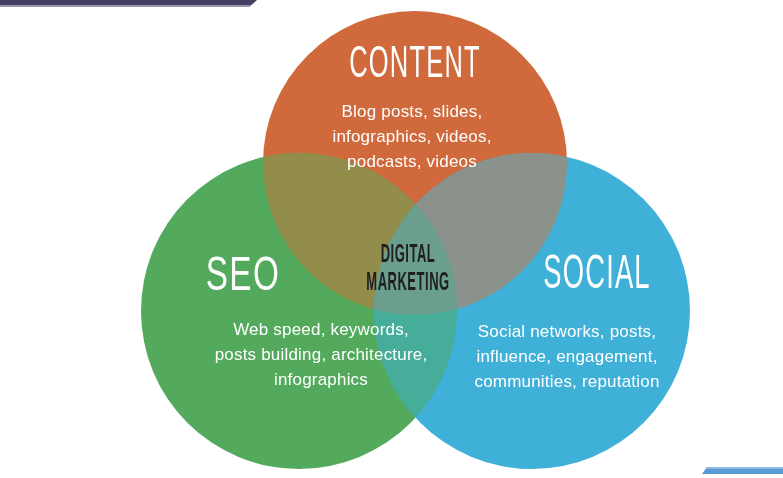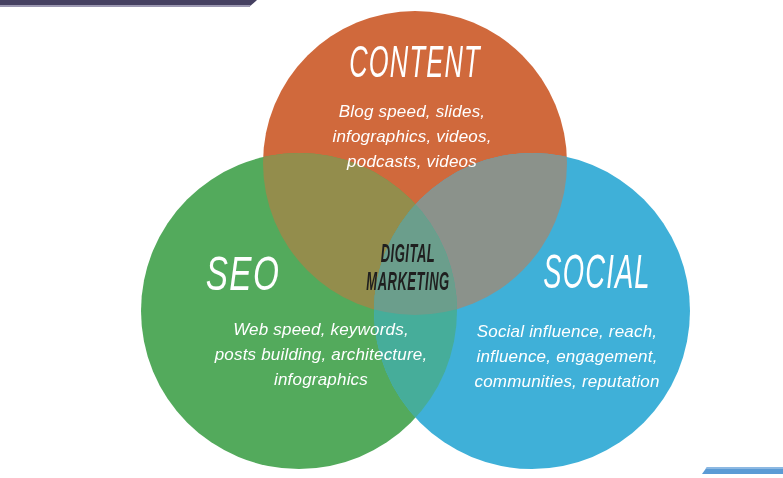--- a/index.html
+++ b/index.html
@@ -1,17 +1,17 @@
 <!DOCTYPE html>
 <html><head>
 <meta charset="utf-8">
 <style>
   html,body{margin:0;padding:0;background:#ffffff;}
   #stage{position:relative;width:783px;height:478px;background:#ffffff;overflow:hidden;
-         font-family:"Liberation Sans",sans-serif;font-style:italic;}
+         font-family:"Liberation Sans",sans-serif;}
   #venn-svg{position:absolute;left:0;top:0;}
 
   
   #top-bar{position:absolute;left:0;top:0;width:257px;height:5px;
            border-bottom:2px solid #9B97B1;
            clip-path:polygon(0 0,100% 0,calc(100% - 8px) 100%,0 100%);}
   #bottom-bar{position:absolute;left:702px;top:467px;width:81px;height:5px;
            border-top:2px solid #8CB8E2;
            clip-path:polygon(5px 0,100% 0,100% 100%,0 100%);}
 
@@ -63,35 +63,35 @@
     <g clip-path="url(#clipContent)">
       <circle cx="299" cy="311" r="158" clip-path="url(#clipSocial)" fill="#6B9E8C"></circle>
     </g>
   </svg>
 
   <div id="top-bar" style="background-color: rgb(69, 64, 97);"></div>
   <div id="bottom-bar" style="background-color: rgb(91, 155, 213);"></div>
 
   <div id="title-content" class="vtitle">CONTENT</div>
   <div id="body-content" class="vbody">
-    <div>Blog speed, slides,</div>
+    <div>Blog posts, slides,</div>
     <div>infographics, videos,</div>
     <div>podcasts, videos</div>
   </div>
 
   <div id="title-seo" class="vtitle">SEO</div>
   <div id="body-seo" class="vbody">
     <div>Web speed, keywords,</div>
     <div>posts building, architecture,</div>
     <div>infographics</div>
   </div>
 
   <div id="title-social" class="vtitle">SOCIAL</div>
   <div id="body-social" class="vbody">
-    <div>Social influence, reach,</div>
+    <div>Social networks, posts,</div>
     <div>influence, engagement,</div>
     <div>communities, reputation</div>
   </div>
 
   <div id="center-label" style="color: rgb(31, 31, 31);">
     <div>DIGITAL</div>
     <div>MARKETING</div>
   </div>
 
 </div>

